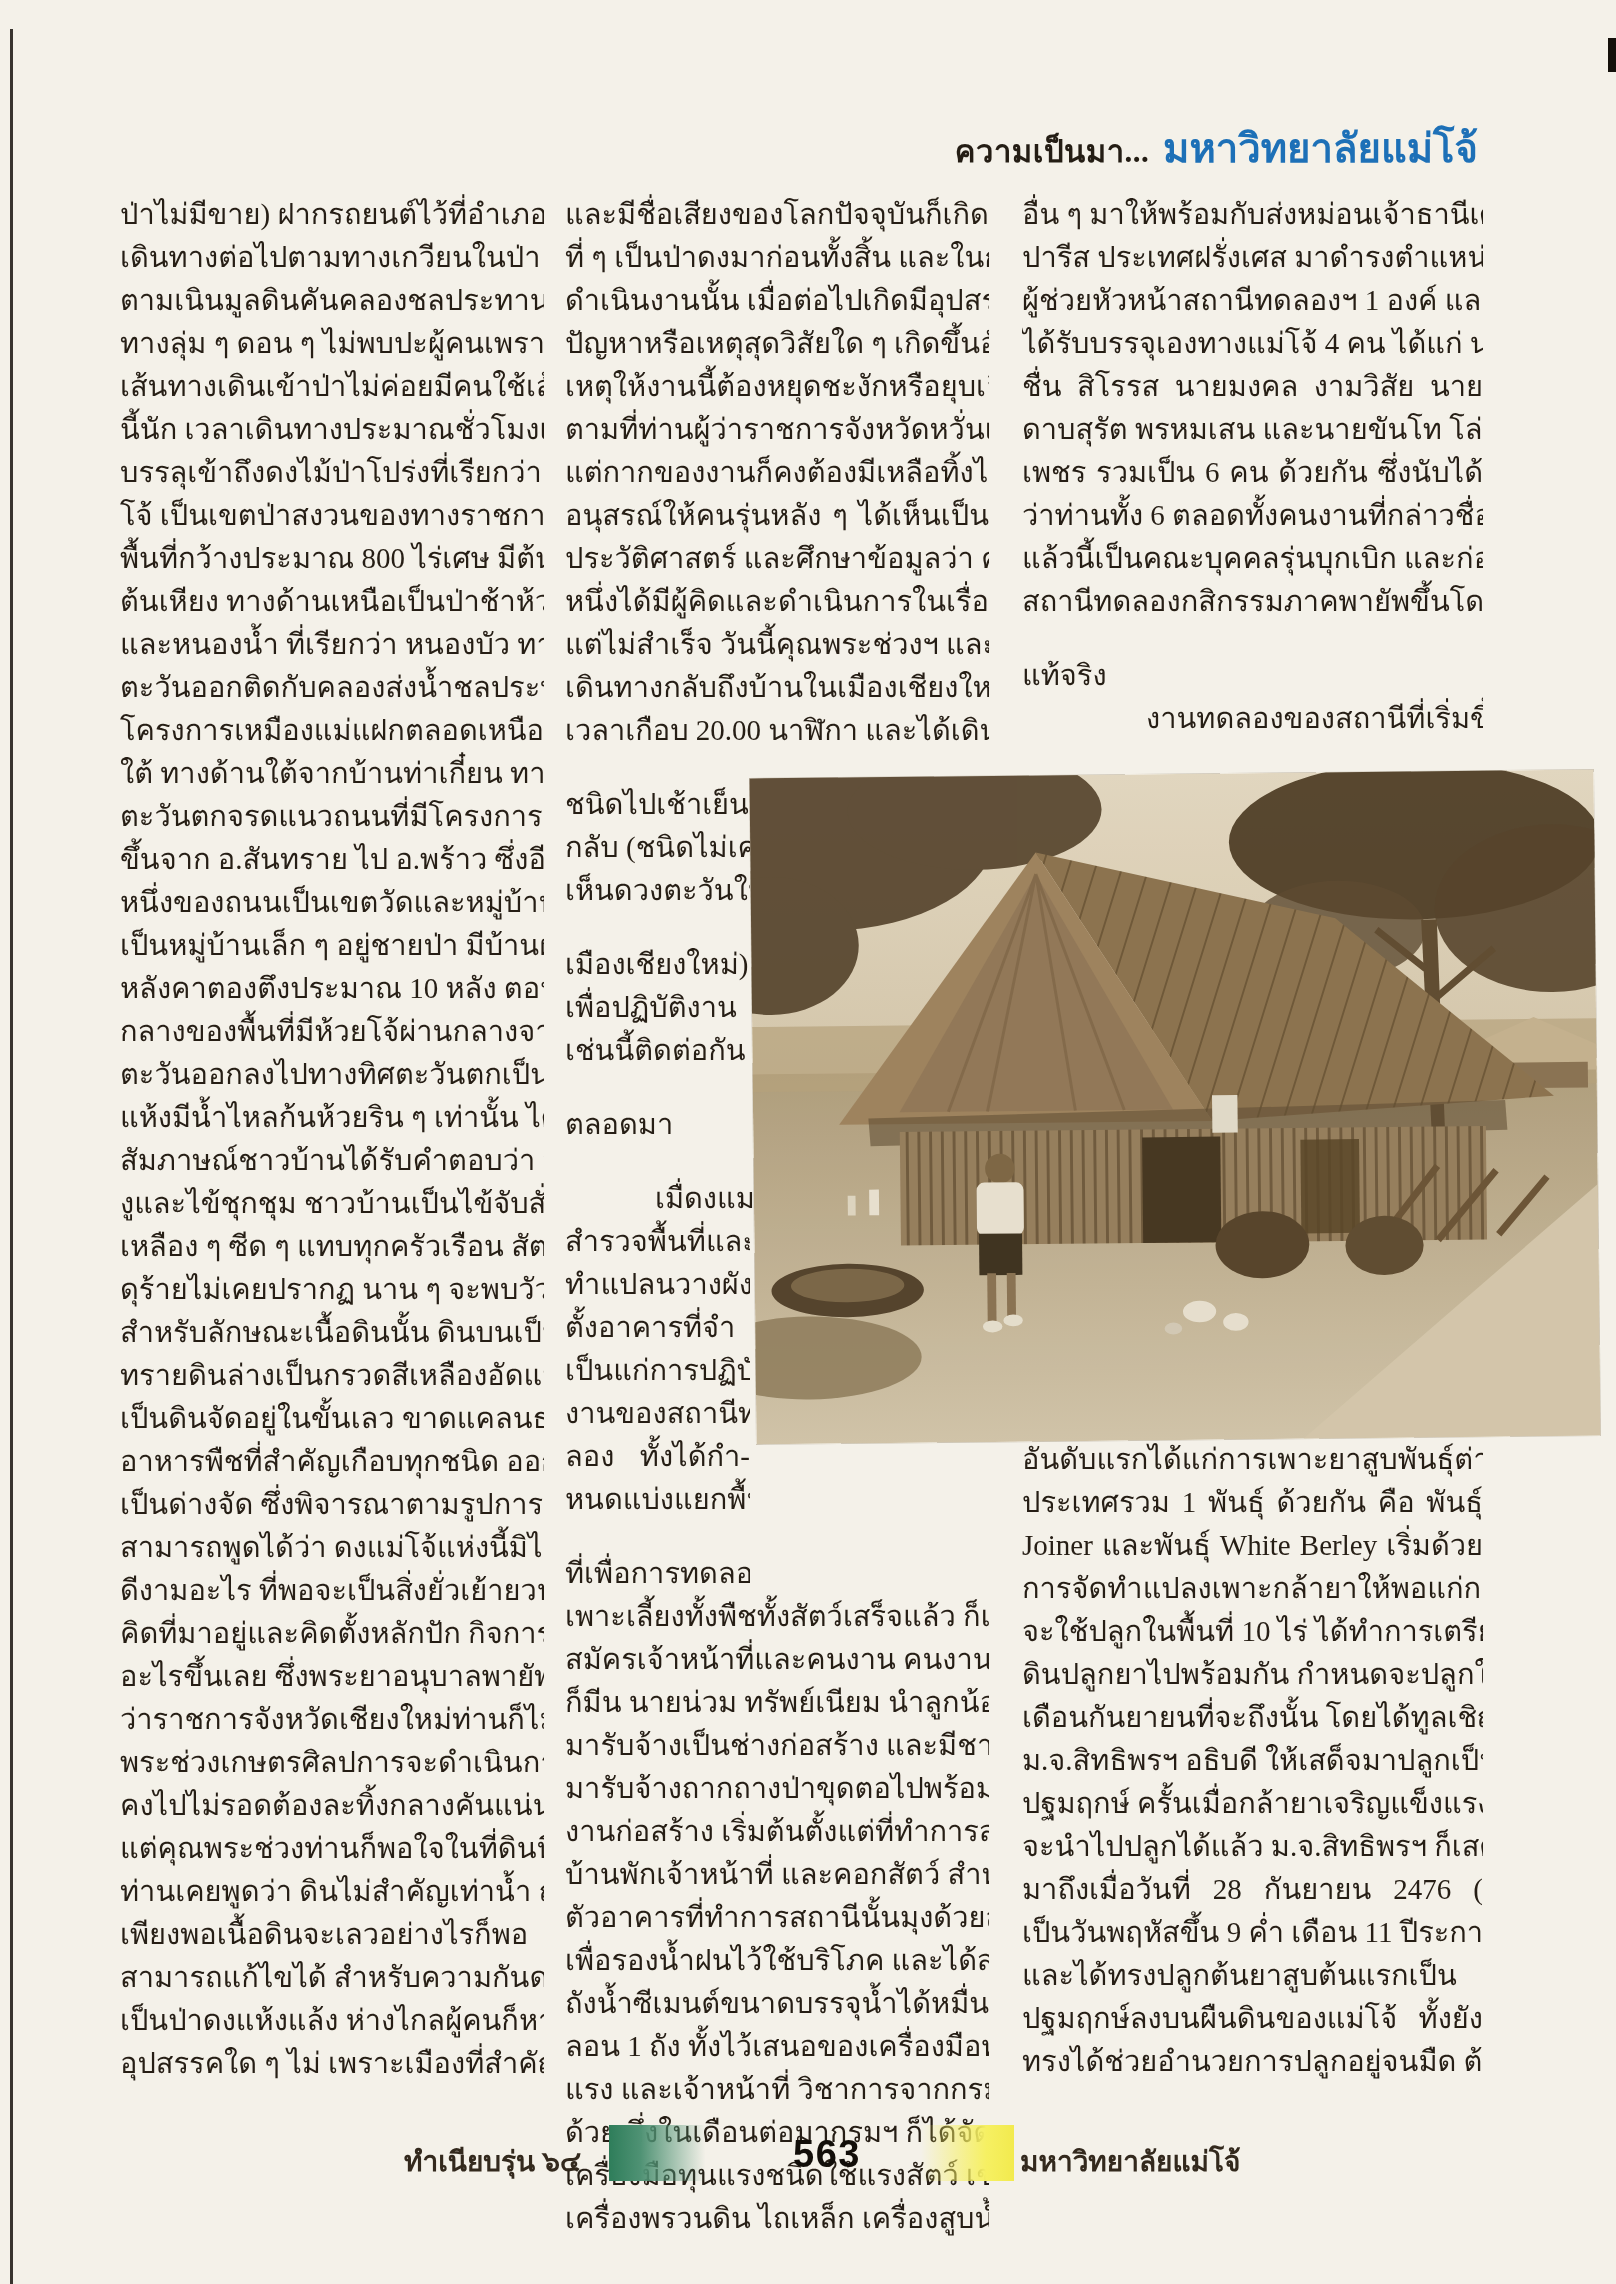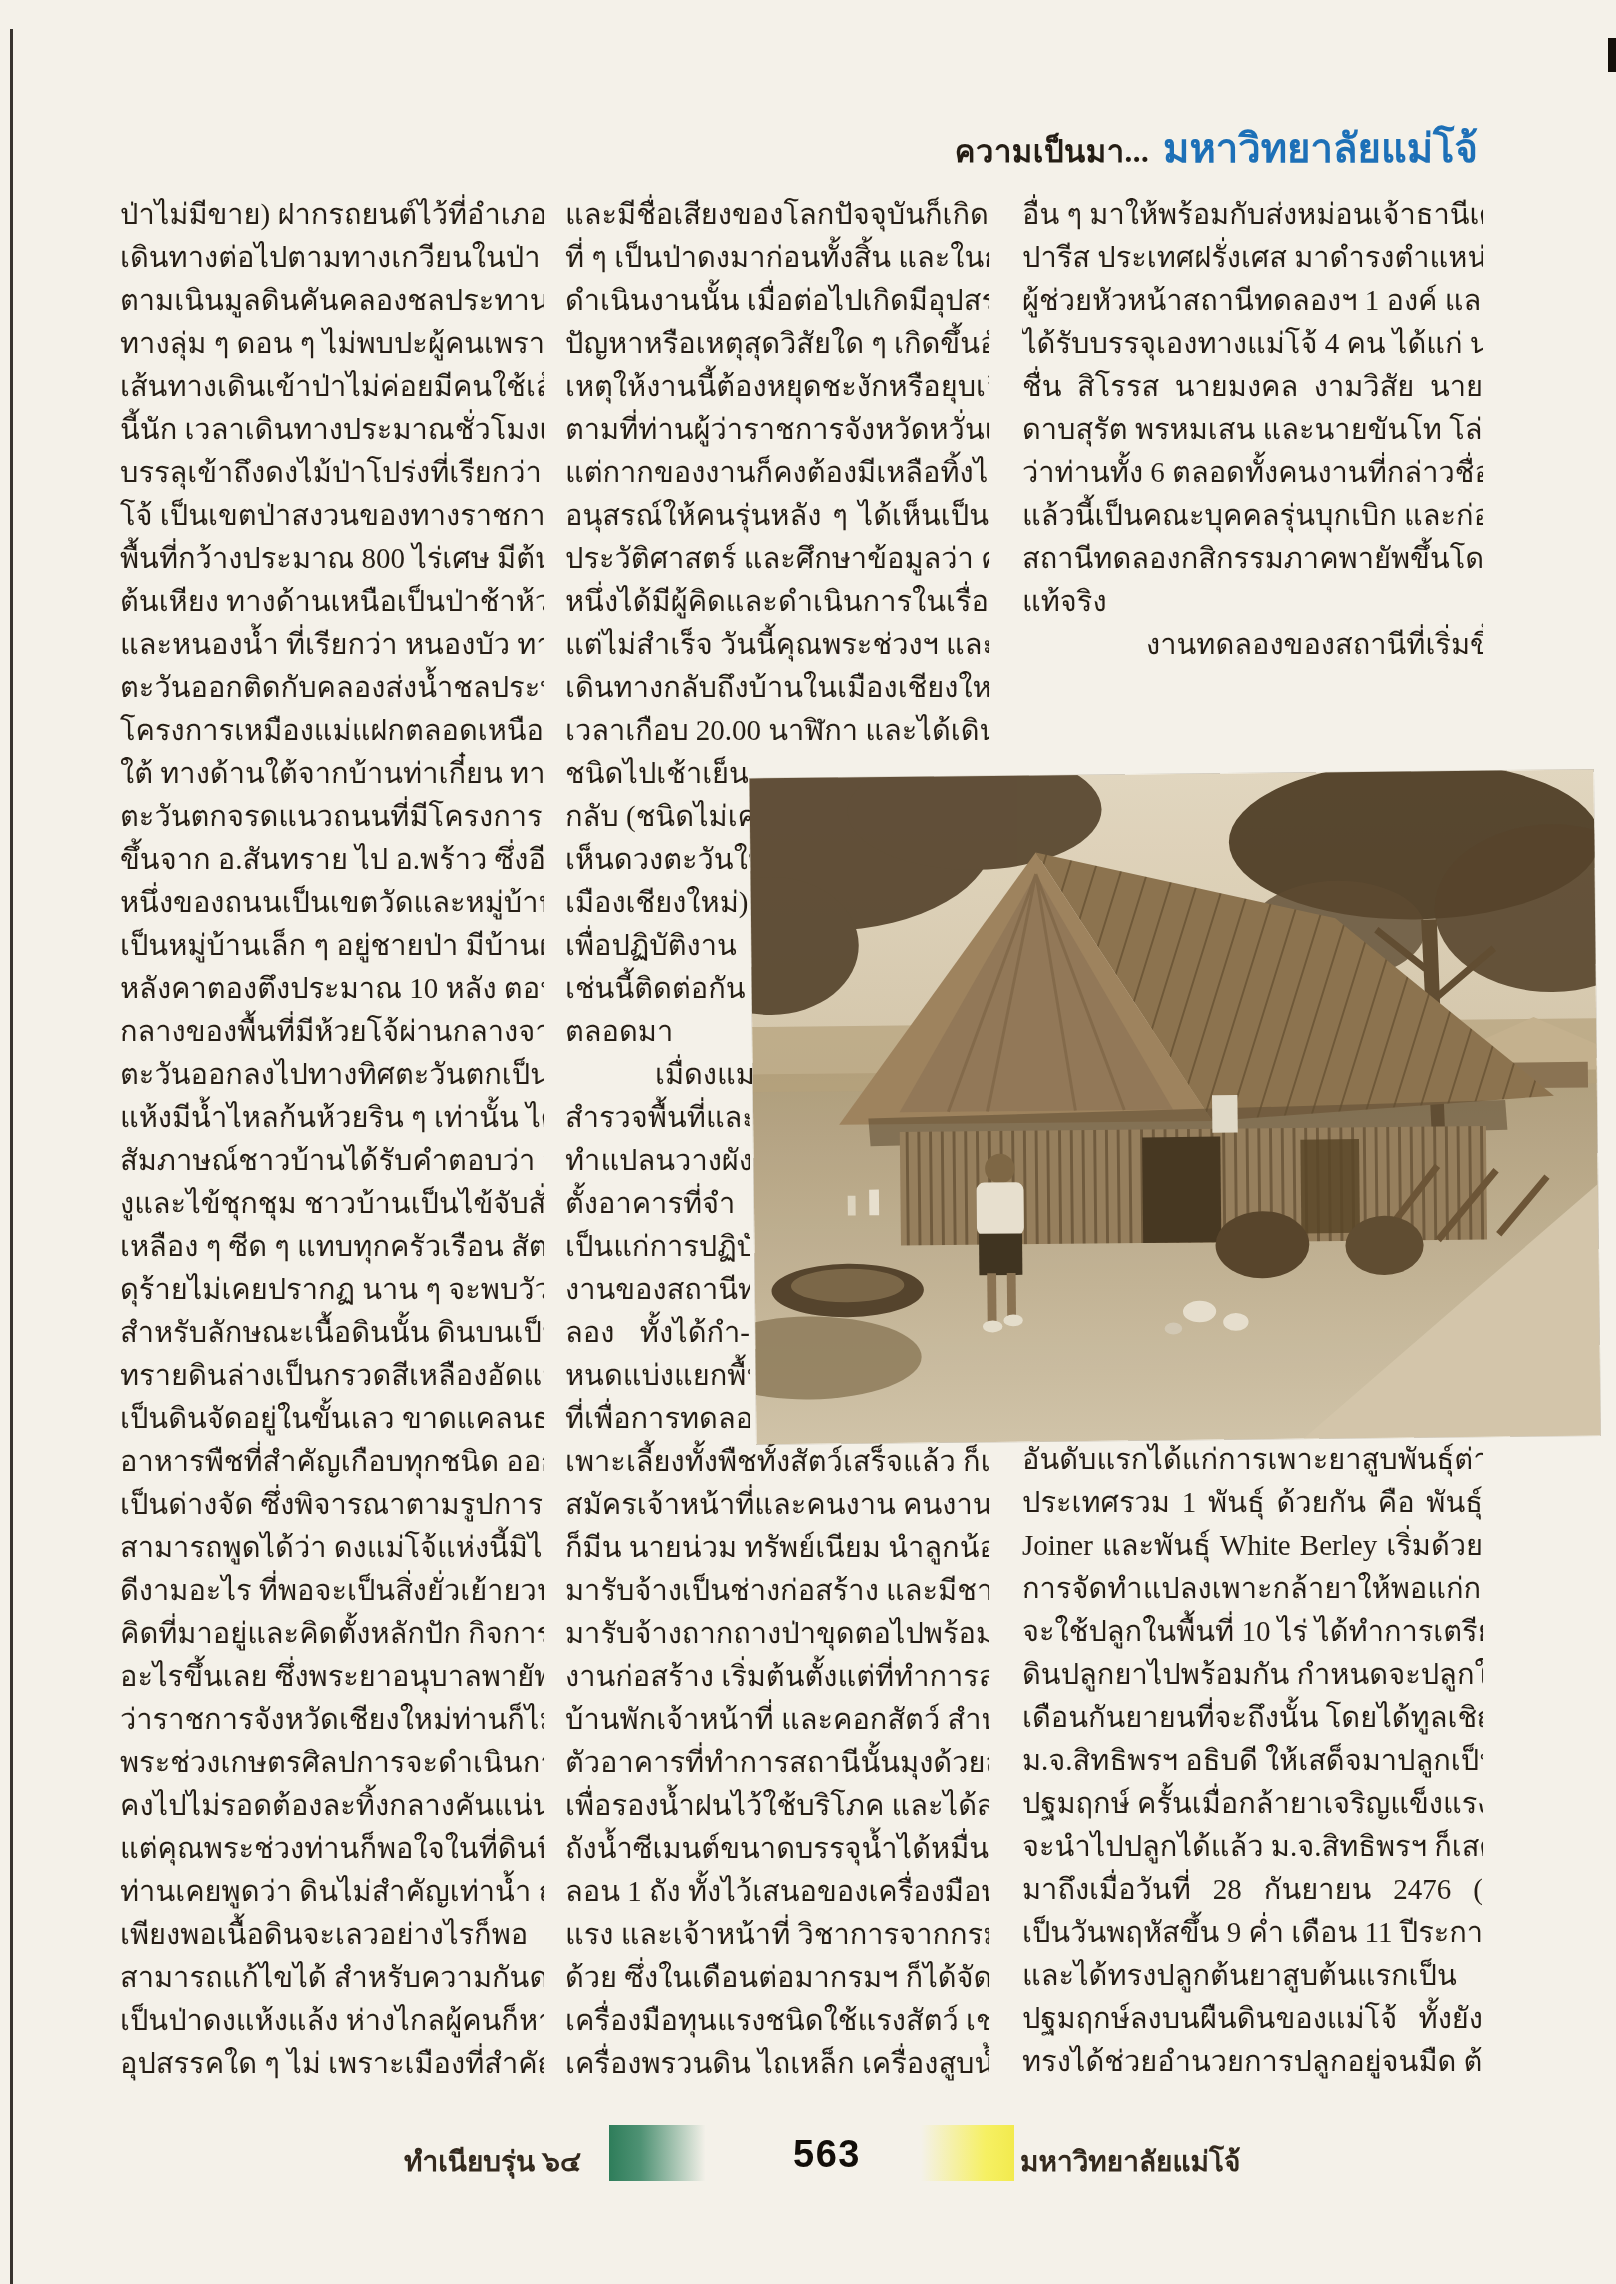--- a/index.html
+++ b/index.html
@@ -11,21 +11,21 @@
   .scan-tick{position:absolute;right:0;top:38px;width:7.8px;height:34px;background:#14100b;}
   
   .header{position:absolute;top:116px;right:138px;text-align:right;white-space:nowrap;}
   .header .prefix{font-size:31px;font-weight:600;color:#241d14;letter-spacing:0.5px;}
   .header .title{font-size:40px;font-weight:bold;color:#1d70b7;
                  font-family:"Liberation Sans","DejaVu Sans",sans-serif;margin-left:13.7px;}
   
   .col{position:absolute;top:193px;}
   .line{height:43px;line-height:43px;font-size:29px;white-space:nowrap;overflow:hidden;
         text-align:justify;text-align-last:justify;}
-  .line.end{text-align-last:left;}
+  .line.end{text-align-last:left;margin-top:31px;}
   #col1{left:120px;width:424px;}
   #col2{left:565px;width:424px;}
   #col2 .narrow .line{width:185px;}
   #col3top{left:1022px;width:461px;}
   #col3bot{left:1022px;top:1438px;width:461px;}
   
   .photo{position:absolute;left:753px;top:774px;width:844px;height:666px;
          transform:rotate(-0.6deg);box-shadow:0 0 0 0.5px rgba(90,70,40,.25);}
   .photo svg{display:block;width:100%;height:100%;}
   
@@ -151,20 +151,21 @@
       </div>
   </div>
 
   <div id="col3top" class="col">
       <div class="line">อื่น ๆ มาให้พร้อมกับส่งหม่อนเจ้าธานีเศก</div>
       <div class="line">ปารีส ประเทศฝรั่งเศส มาดำรงตำแหน่ง</div>
       <div class="line">ผู้ช่วยหัวหน้าสถานีทดลองฯ 1 องค์ และ</div>
       <div class="line">ได้รับบรรจุเองทางแม่โจ้ 4 คน ได้แก่ นาย</div>
       <div class="line">ชื่น สิโรรส นายมงคล งามวิสัย นาย</div>
       <div class="line">ดาบสุรัต พรหมเสน และนายขันโท โล่ห์</div>
+      <div class="line">เพชร รวมเป็น 6 คน ด้วยกัน ซึ่งนับได้</div>
       <div class="line">ว่าท่านทั้ง 6 ตลอดทั้งคนงานที่กล่าวชื่อมา</div>
       <div class="line">แล้วนี้เป็นคณะบุคคลรุ่นบุกเบิก และก่อตั้ง</div>
       <div class="line">สถานีทดลองกสิกรรมภาคพายัพขึ้นโดย</div>
       <div class="line end">แท้จริง</div>
       <div class="line" style="padding-left: 124px;">งานทดลองของสถานีที่เริ่มขึ้นเป็น</div>
     </div>
   <div id="col3bot" class="col">
       <div class="line">อันดับแรกได้แก่การเพาะยาสูบพันธุ์ต่าง</div>
       <div class="line">ประเทศรวม 1 พันธุ์ ด้วยกัน คือ พันธุ์</div>
       <div class="line">Joiner และพันธุ์ White Berley เริ่มด้วย</div>

